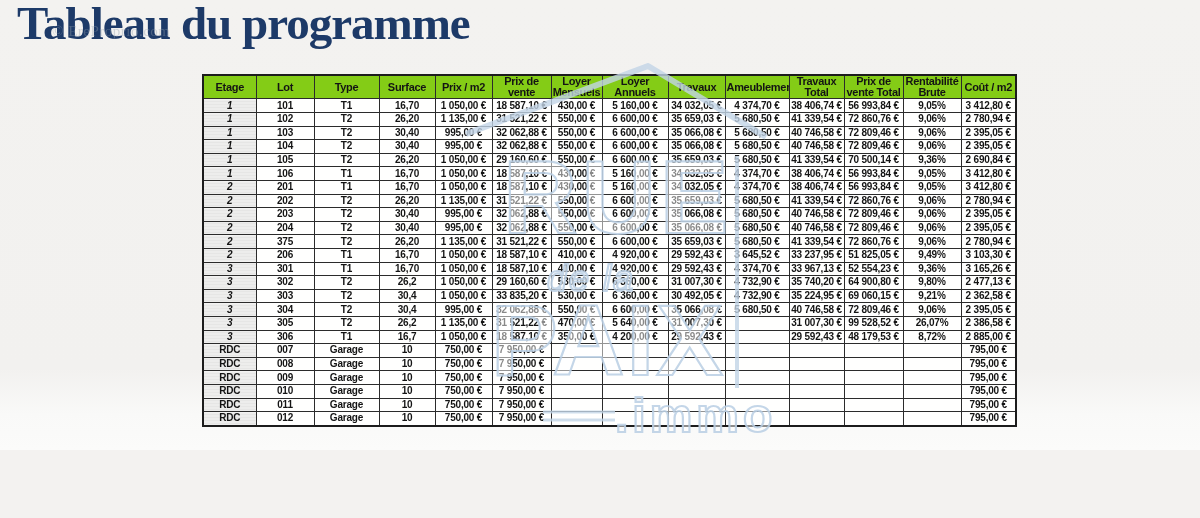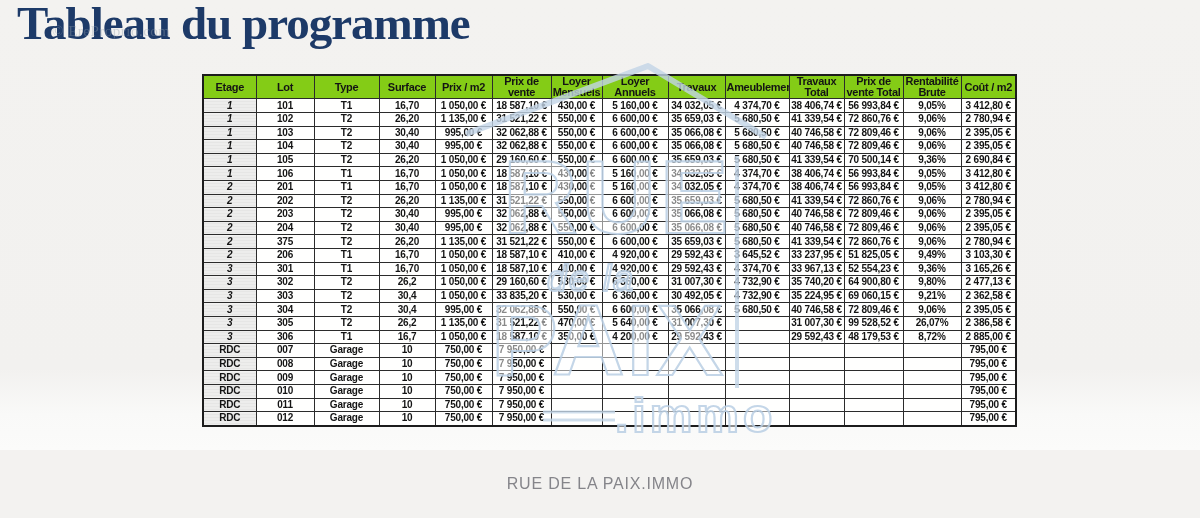--- a/index.html
+++ b/index.html
@@ -483,15 +483,14 @@
       <path d="M543 412 h72 M543 420 h72" stroke-width="3"></path>
     </g>
     <g font-family="Liberation Sans, sans-serif" fill="#ffffff" fill-opacity="0.55" stroke="#bed2e6" stroke-width="2.2" opacity="0.9">
       <text x="503" y="233" font-size="103" font-weight="bold" letter-spacing="4">RUE</text>
       <text x="547" y="291" font-size="36" font-style="italic" letter-spacing="2">de la</text>
       <text x="491" y="375" font-size="100" font-weight="bold" letter-spacing="2">PAIX</text>
       <text x="615" y="432" font-size="48" font-weight="bold" letter-spacing="4">.immo</text>
     </g>
   </svg>
 
-  <div class="footer-brand">RUE DE LA PAIX.IMMO</div>
 
 </div>
 
 </body></html>

